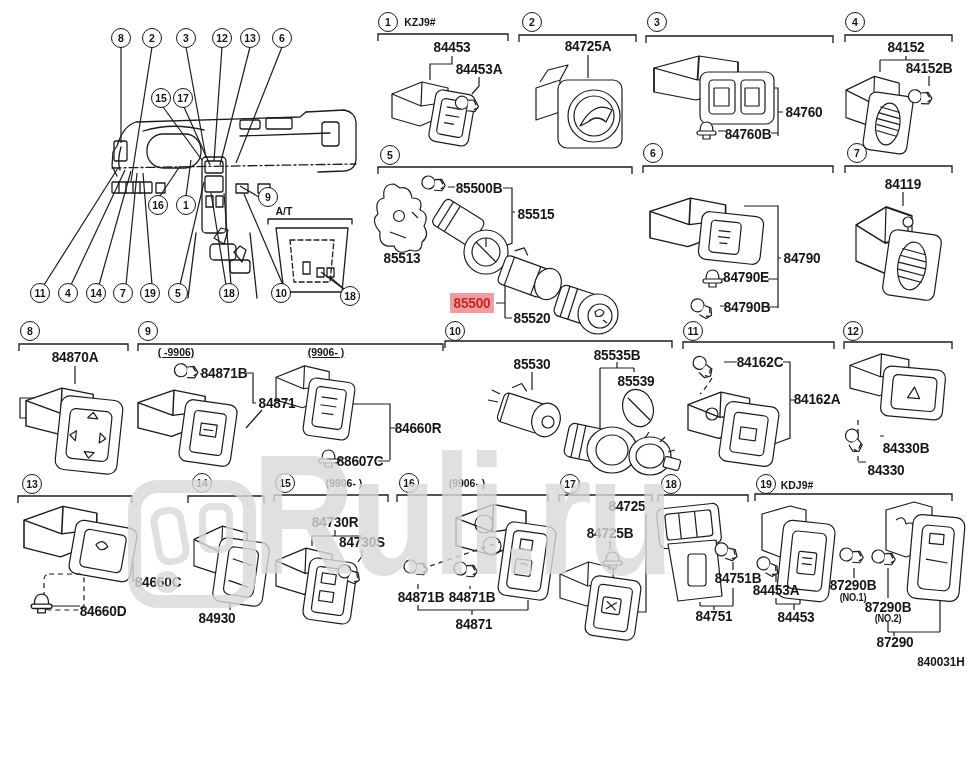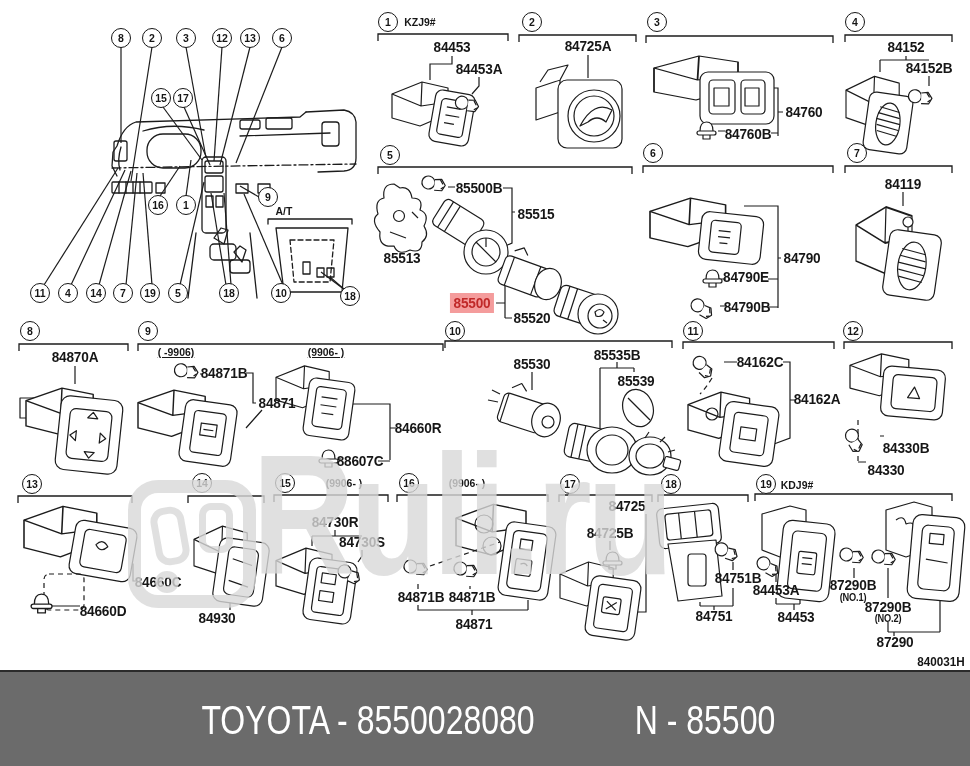--- a/index.html
+++ b/index.html
@@ -486,18 +486,14 @@
 
 <div class="wm" style="color: rgb(217, 217, 217);">
   <div class="wm-logo">
     <div class="wm-blob1"></div>
         <div class="wm-blob2"></div>
         <div class="wm-dot"></div>
   </div>
   <div class="wm-text">Ruli.ru</div>
 </div>
 
-<div id="footer" style="background: rgb(107, 107, 107);">
-  <span class="ft" style="left:368px">TOYOTA - 8550028080</span>
-  <span class="ft" style="left:705px">N - 85500</span>
+
 </div>
 
-</div>
-
 </body></html>

